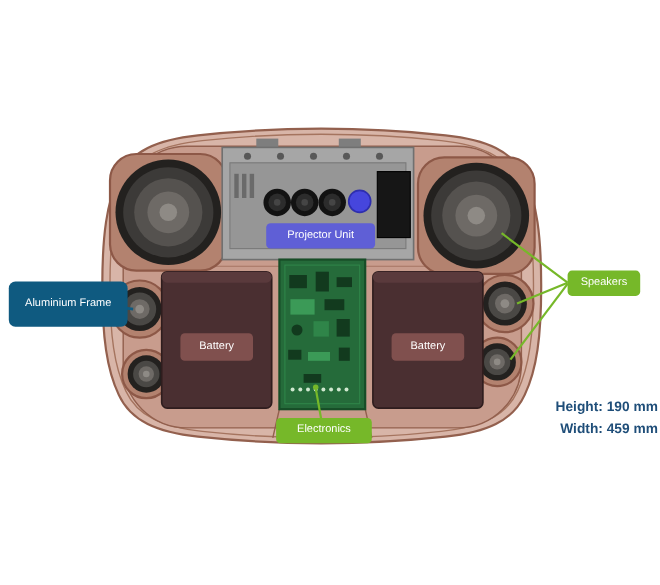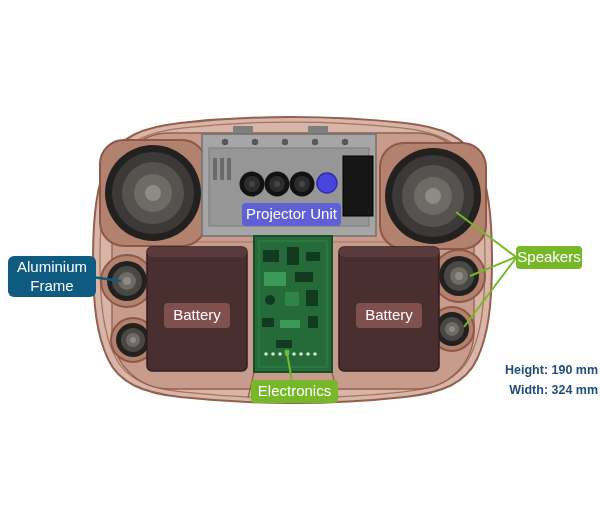--- a/index.html
+++ b/index.html
@@ -16,32 +16,32 @@
 
   svg.device { position: absolute; left: 0; top: 0; }
 
   .badge {
     position: absolute;
     display: flex;
     align-items: center;
     justify-content: center;
     text-align: center;
     color: #ffffff;
-    font-size: 15px;
+    font-size: 10px;
     line-height: 1.25;
     border-radius: 4px;
     white-space: nowrap;
   }
 
   .badge-projector {
     left: 242px; top: 203px; width: 99px; height: 23px;
     background: var(--projector-badge, #5f5fd6);
   }
   .badge-frame {
-    left: 8px; top: 256px; width: 88px; height: 41px;
+    left: 8px; top: 256px; width: 108px; height: 41px;
     background: var(--frame-badge, #0f5a80);
     border-radius: 6px;
     white-space: normal;
     padding: 2px 4px;
   }
   .badge-battery-left {
     left: 164px; top: 303px; width: 66px; height: 25px;
     background: var(--battery-badge, #80504e);
   }
   .badge-battery-right {
@@ -223,16 +223,16 @@
   <div class="badge badge-battery-left">Battery</div>
 
   <div class="badge badge-battery-right">Battery</div>
 
   <div class="badge badge-electronics">Electronics</div>
 
   <div class="badge badge-speakers">Speakers</div>
 
   <div class="dims">
     <div>Height: 190 mm</div>
-    <div>Width: 324 mm</div>
+    <div>Width: 459 mm</div>
   </div>
 
 </div>
 
 </body></html>

